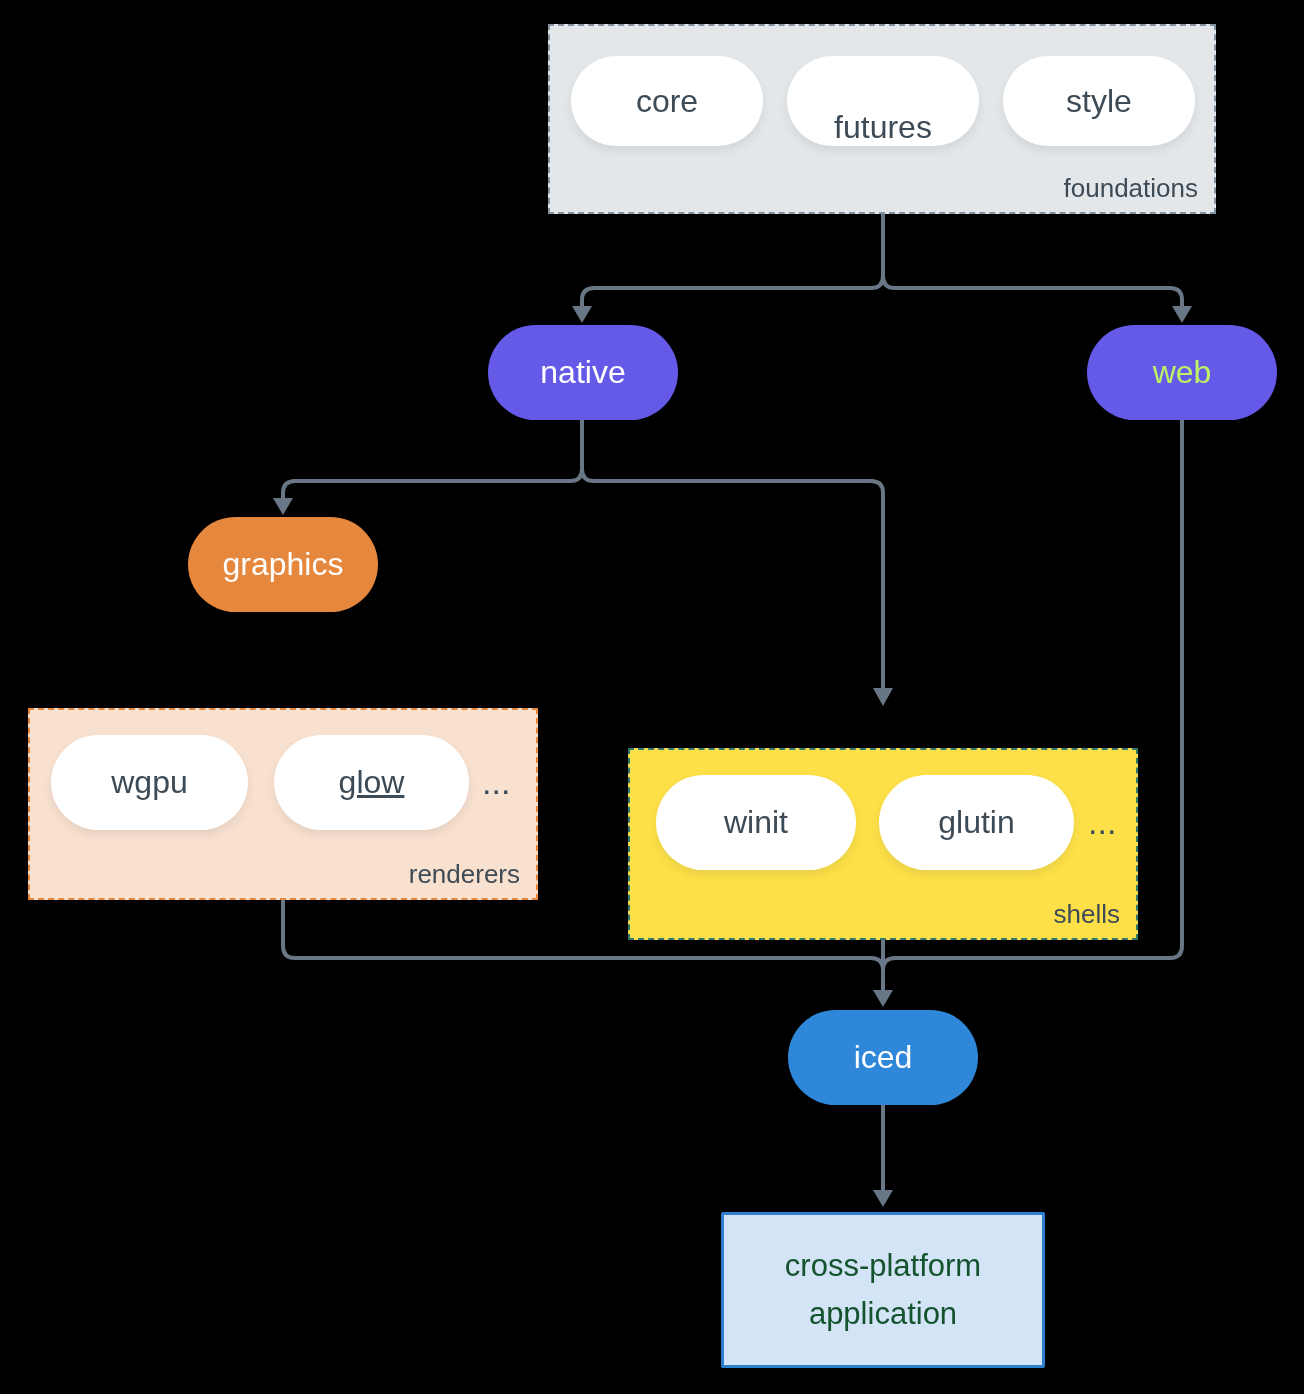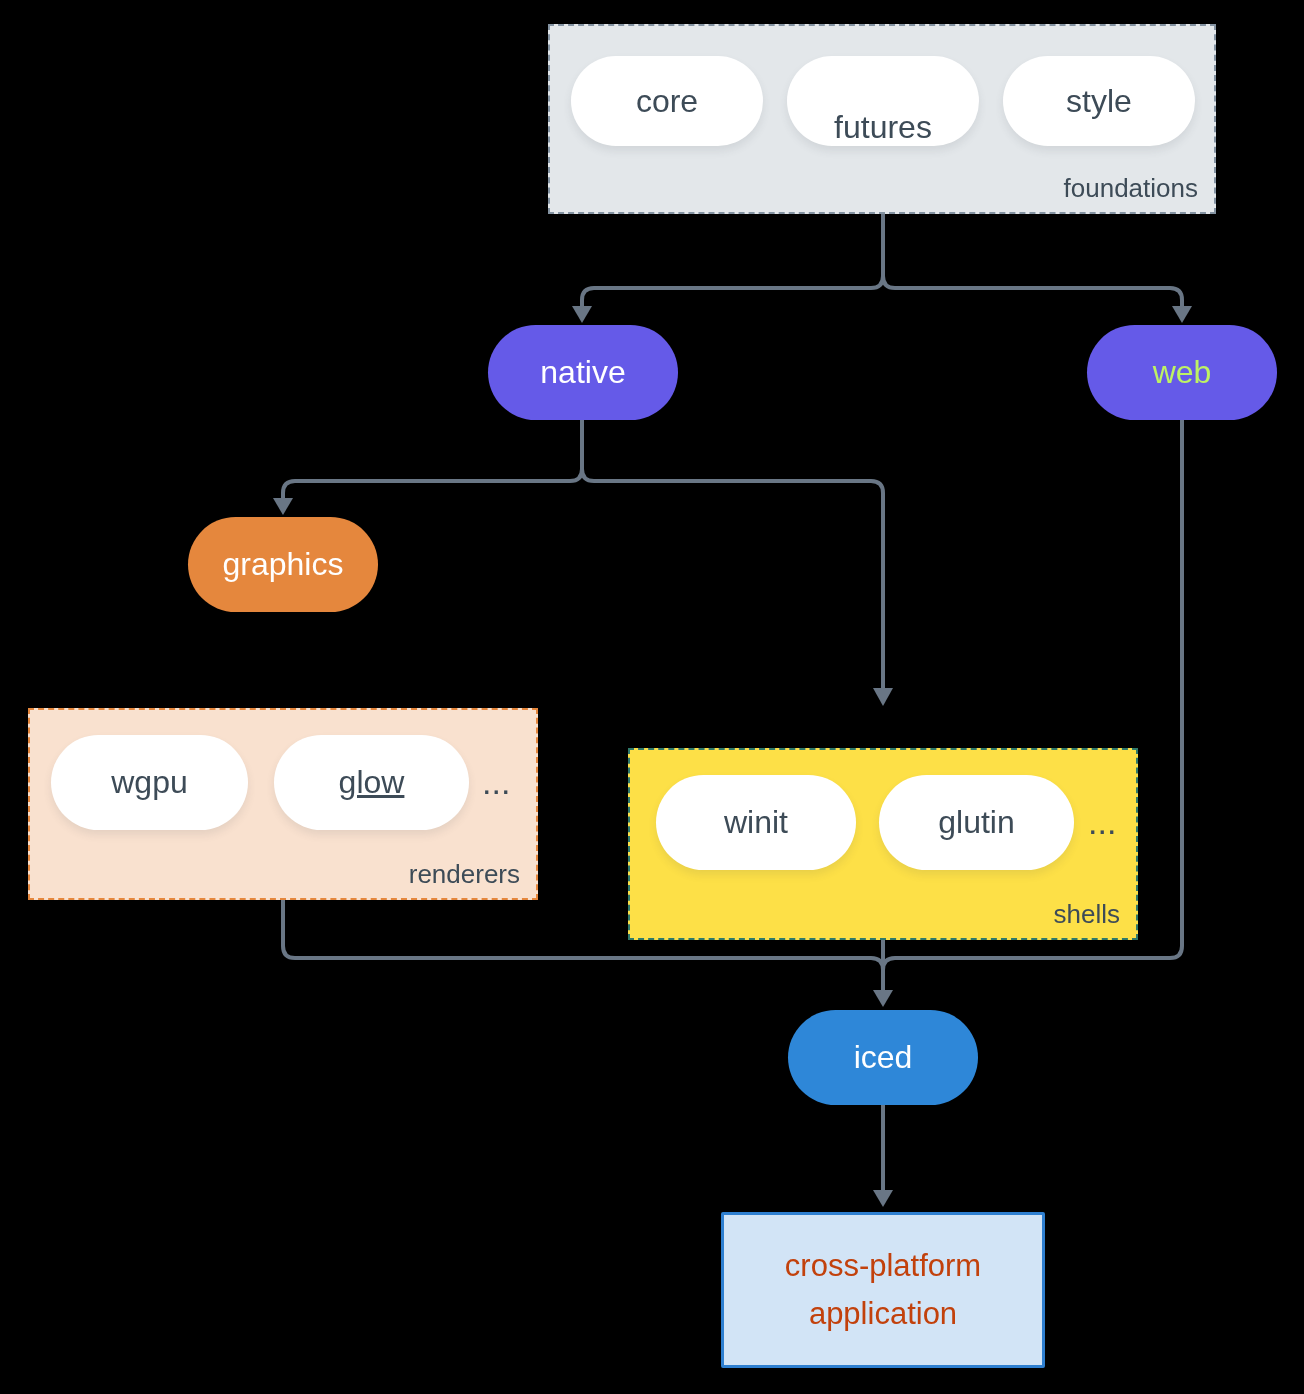--- a/index.html
+++ b/index.html
@@ -70,21 +70,21 @@
   .node-iced     { left: 788px;  top: 1010px; width: 190px; height: 95px; background: #2E87D8; color: #fff; }
 
   .app-box {
     position: absolute;
     left: 721px; top: 1212px; width: 324px; height: 156px;
     background: #D2E4F6;
     border: 3px solid #2E7FD0;
     border-radius: 2px;
     display: flex; flex-direction: column;
     align-items: center; justify-content: center;
-    font-size: 31px; line-height: 48px; color: #c2410c;
+    font-size: 31px; line-height: 48px; color: #14532d;
     text-align: center;
   }
 </style>
 </head>
 <body>
 
 <div class="canvas">
 
   <svg class="connectors" viewBox="0 0 1304 1394" xmlns="http://www.w3.org/2000/svg">
 

